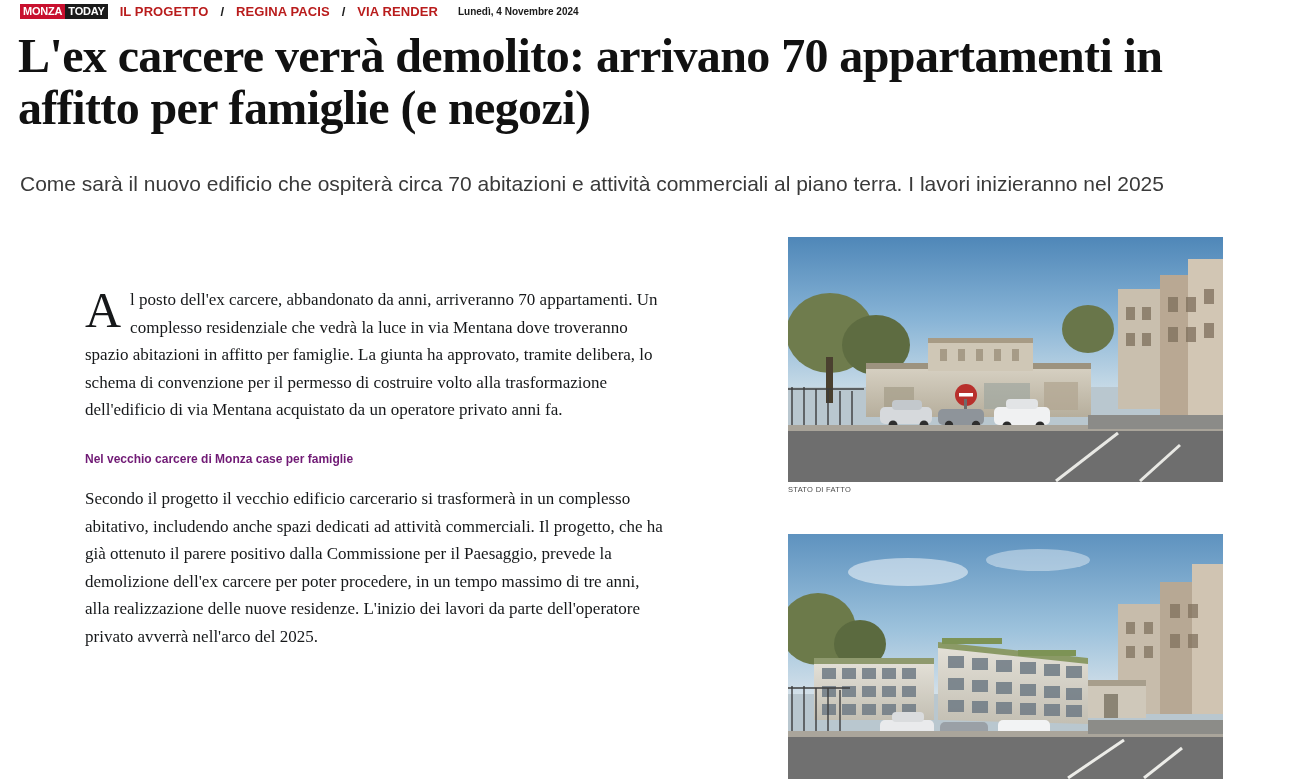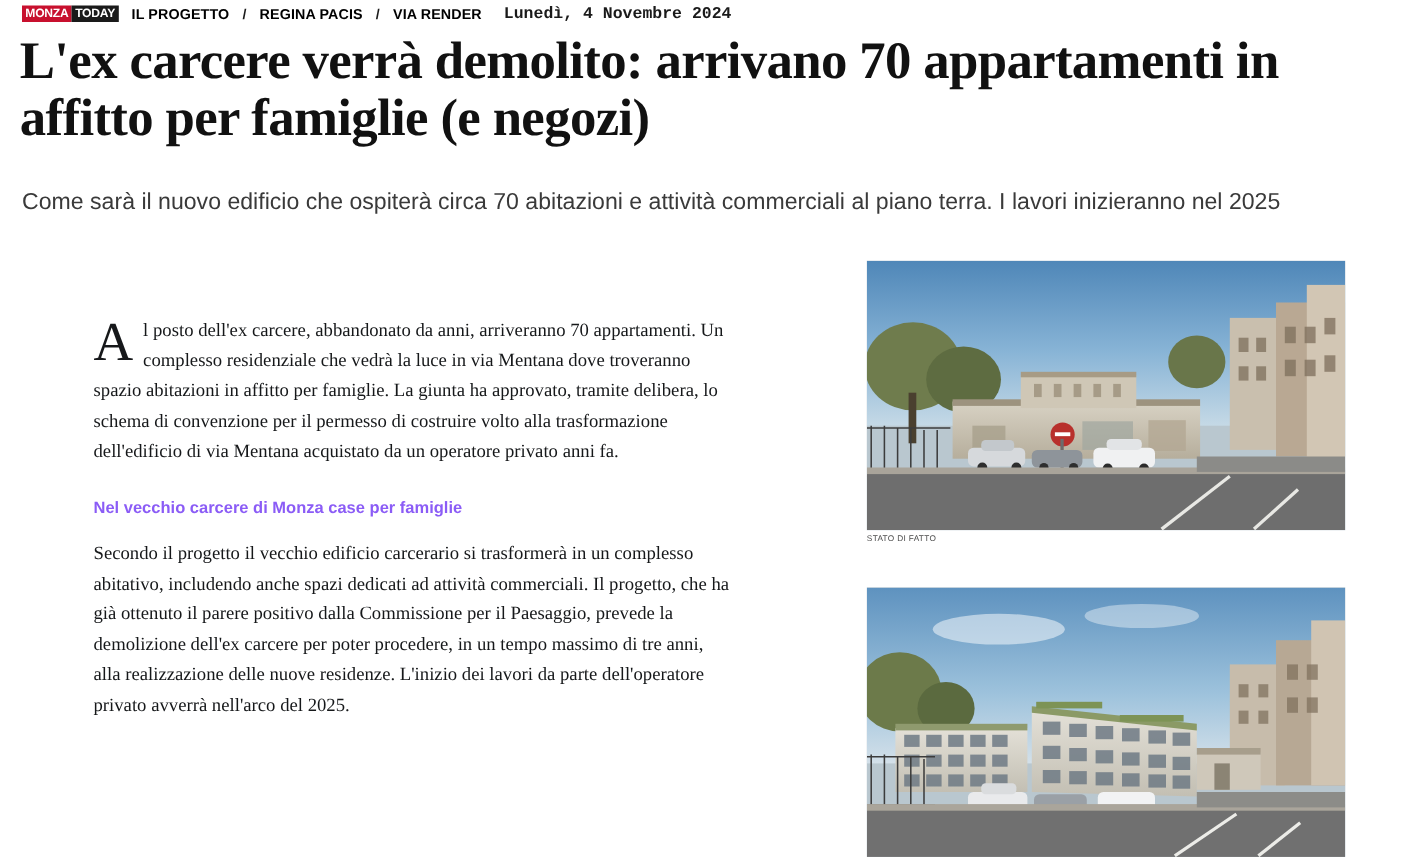--- a/index.html
+++ b/index.html
@@ -47,31 +47,31 @@
   }
   .brand-today {
     background: #1a1a1a;
     color: #ffffff;
     padding: 0 3px 0 3px;
     text-align: right;
   }
   .crumb {
     font-size: 13px;
     font-weight: bold;
-    color: #000000;
+    color: #b91c1c;
     letter-spacing: 0.1px;
   }
   .crumb-sep {
     font-size: 13px;
     font-weight: bold;
     color: #1a1a1a;
   }
   .crumb-date {
-    font-family: Liberation Mono, monospace;
-    font-size: 15px;
+    font-family: Liberation Sans, sans-serif;
+    font-size: 10px;
     font-weight: bold;
     color: #1a1a1a;
     margin-left: 8px;
   }
 
   
   .headline {
     position: absolute;
     left: 18px;
     top: 30px;
@@ -120,23 +120,23 @@
     float: left;
     font-family: "Liberation Serif", serif;
     font-size: 50px;
     line-height: 0.82;
     padding: 4px 9px 0 0;
     font-weight: normal;
     color: #16181a;
   }
   .subhead {
     font-family: "Liberation Sans", sans-serif;
-    font-size: 15px;
-    font-weight: bold;
-    color: #8b5cf6;
+    font-size: 12px;
+    font-weight: bold;
+    color: #701a75;
     margin: 28px 0 18px 0;
     line-height: 1.3;
   }
 
   
   .figure {
     position: absolute;
     width: 435px;
   }
   .figure.top { left: 788px; top: 237px; }

